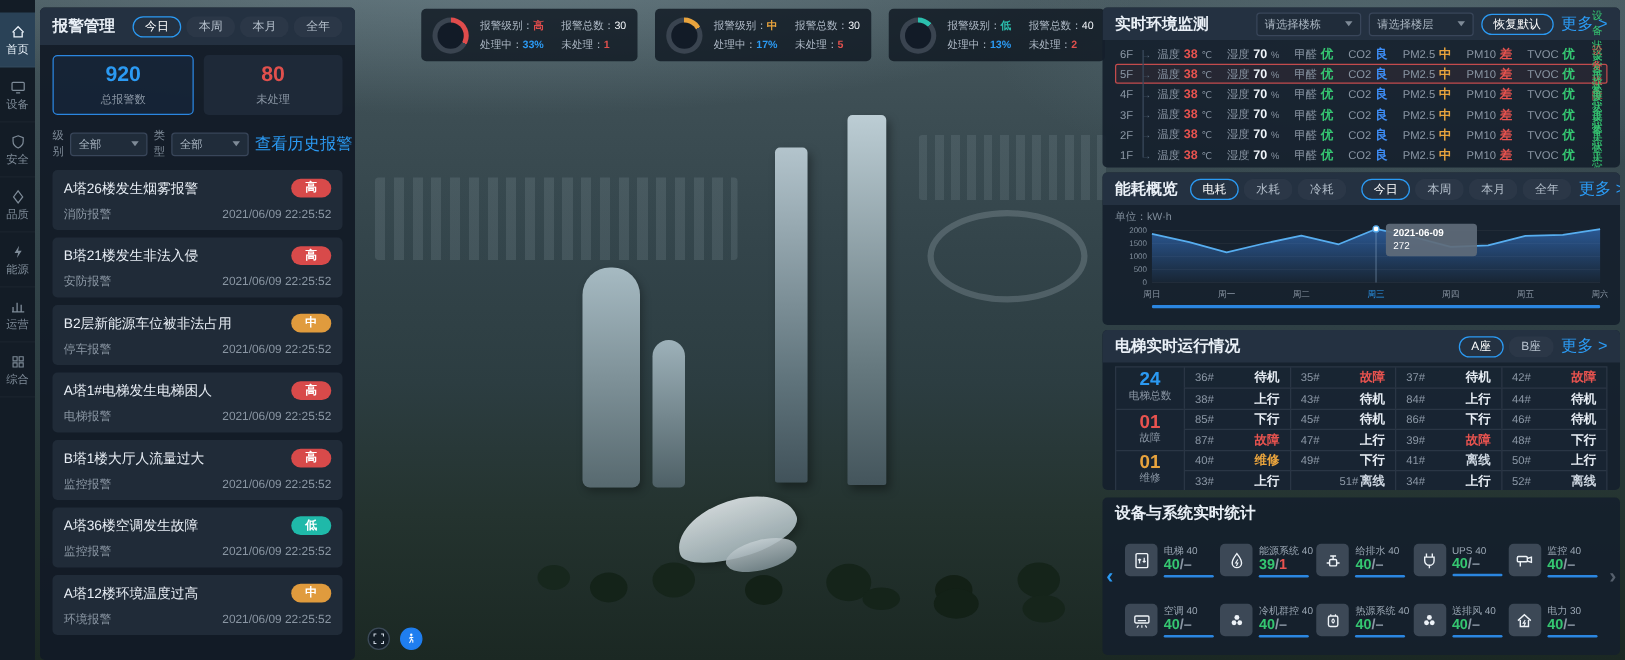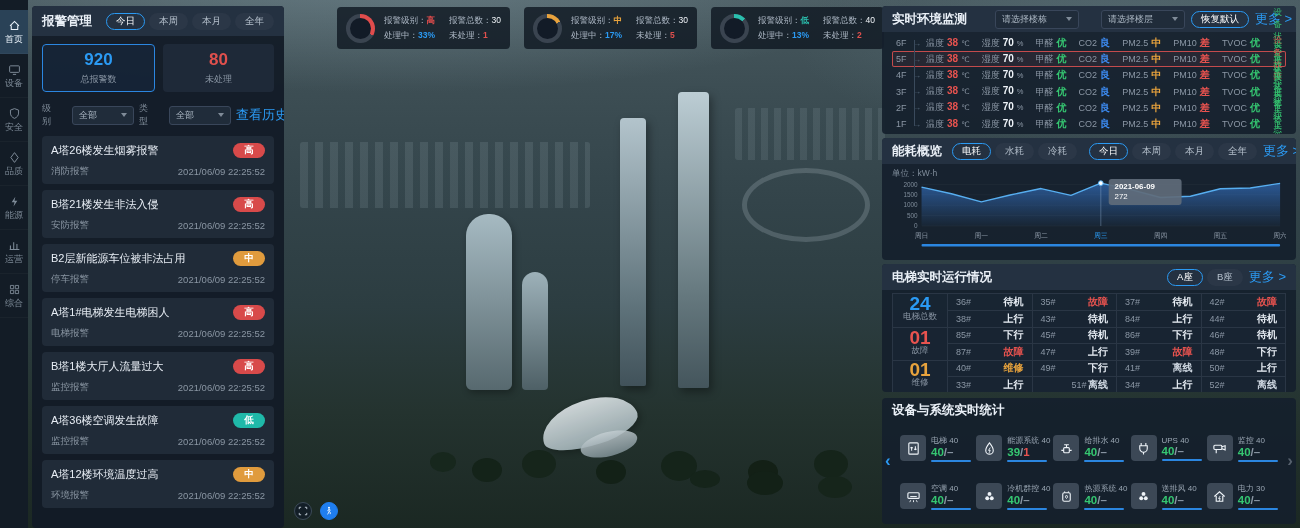--- a/index.html
+++ b/index.html
@@ -42,21 +42,21 @@
   #alarm-panel{left:32px;top:6px;width:252px;height:522px;background:rgba(18,27,38,.94);}
   #alarm-panel .phead{height:30px;}
   .ap-stats{display:flex;gap:8px;padding:8px 10px 6px;}
   .stat{flex:1;height:48px;border-radius:4px;display:flex;flex-direction:column;align-items:center;justify-content:center;background:#1e2938;}
   .stat.total{border:1px solid #2b86e0;background:rgba(43,134,224,.07);}
   .stat .v{font-size:17px;font-weight:bold;}
   .stat.total .v{color:#2b9af3;}
   .stat.unh .v{color:#e0504d;}
   .stat .l{font-size:9px;color:#8b97a5;margin-top:3px;}
   .ap-filters{display:flex;align-items:center;gap:5px;padding:4px 10px 8px;font-size:9px;color:#7f8b98;}
-  .selbox{display:flex;align-items:center;justify-content:space-between;background:#202c3a;border:1px solid #39465a;border-radius:3px;padding:2px 6px;color:#aab6c2;font-size:9px;min-width:62px;cursor:pointer;margin-left:16px;}
+  .selbox{display:flex;align-items:center;justify-content:space-between;background:#202c3a;border:1px solid #39465a;border-radius:3px;padding:2px 6px;color:#aab6c2;font-size:9px;min-width:62px;cursor:pointer;}
   .chev{width:0;height:0;border-left:3.5px solid transparent;border-right:3.5px solid transparent;border-top:4.5px solid #7f8b98;margin-left:5px;}
   .ap-list{padding:0 10px;display:flex;flex-direction:column;gap:6px;}
   .acard{background:#202b38;border-radius:4px;padding:7px 9px 6px;cursor:pointer;}
   .acard .r1{display:flex;align-items:center;justify-content:space-between;}
   .acard .t{color:#e8eef5;font-size:11px;}
   .badge{min-width:32px;text-align:center;border-radius:8px;color:#fff;font-size:9.5px;padding:1px 0;font-weight:bold;}
   .badge.high{background:#d84a4a;}
   .badge.mid{background:#e09b3d;}
   .badge.low{background:#1fb9a9;}
   .acard .r2{display:flex;align-items:center;justify-content:space-between;margin-top:7px;color:#8a96a3;font-size:9.5px;}
@@ -93,21 +93,21 @@
   .estatus.bad{color:#e8534f;}
   .v-red{color:#e8534f}.v-white{color:#eef3f8}.v-green{color:#35c671}.v-blue{color:#3e8ef7}.v-orange{color:#e8a33d}
   
   #energy-panel{left:882px;top:138px;width:414px;height:122px;}
   .unit{position:absolute;left:10px;top:30px;font-size:8.5px;color:#7f8c9a;z-index:1;}
   #energy-chart{display:block;margin:4px 10px 0;}
   
   #lift-panel{left:882px;top:264px;width:414px;height:128px;}
   .lift-grid{display:grid;grid-template-columns:54px repeat(4,1fr);grid-auto-rows:16.4px;margin:3px 10px;background:rgba(28,40,54,.55);border:1px solid rgba(58,70,86,.55);}
   .lsum{grid-column:1;display:flex;flex-direction:column;align-items:center;justify-content:center;border-top:1px solid rgba(58,70,86,.55);}
-  .lsum .v{font-size:19px;font-weight:bold;line-height:13px;}
+  .lsum .v{font-size:15px;font-weight:bold;line-height:13px;}
   .lsum .l{font-size:8.5px;color:#8b97a5;margin-top:1px;}
   .lcell{display:flex;align-items:center;justify-content:space-between;padding:0 8px;border-left:1px solid rgba(58,70,86,.55);border-top:1px solid rgba(58,70,86,.55);font-size:9px;}
   .lcell .id{color:#8b97a5;}
   .lcell .st{font-weight:bold;font-size:10px;}
   .t-normal{color:#e7edf4}.t-bad{color:#e8534f}.t-warn{color:#e8a33d}.t-dim{color:#cdd6e0}
   .no-top{border-top:none!important;}
   
   #device-panel{left:882px;top:398px;width:414px;height:126px;}
   #device-panel .phead{height:24px;background:transparent;}
   .tiles{display:grid;grid-template-columns:repeat(5,1fr);grid-template-rows:1fr 1fr;gap:4px 3px;margin:4px 16px 6px 18px;height:92px;}

